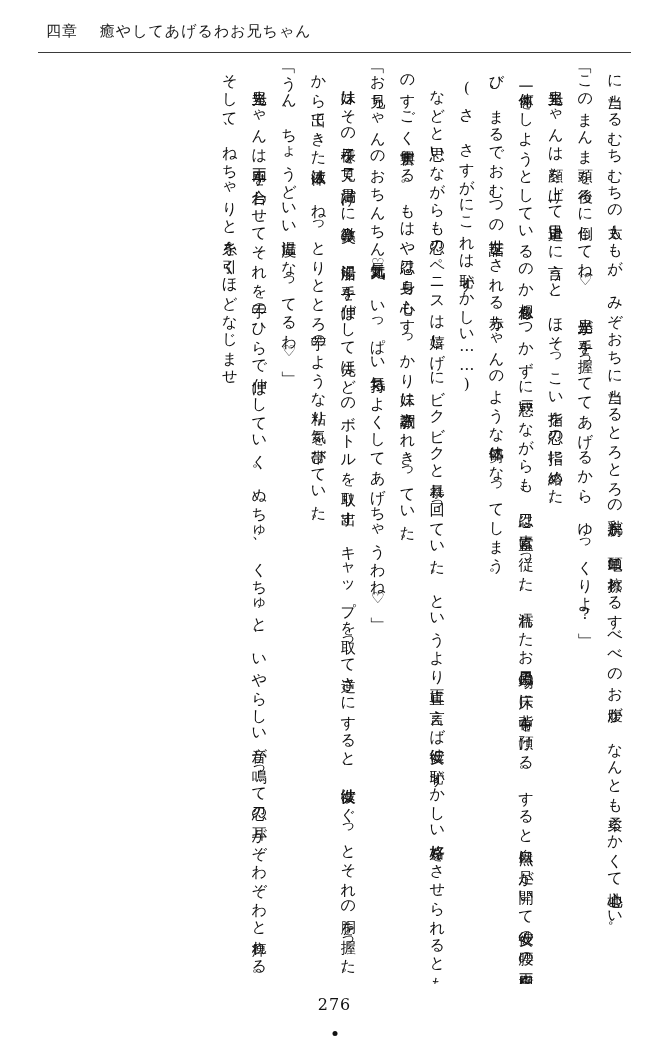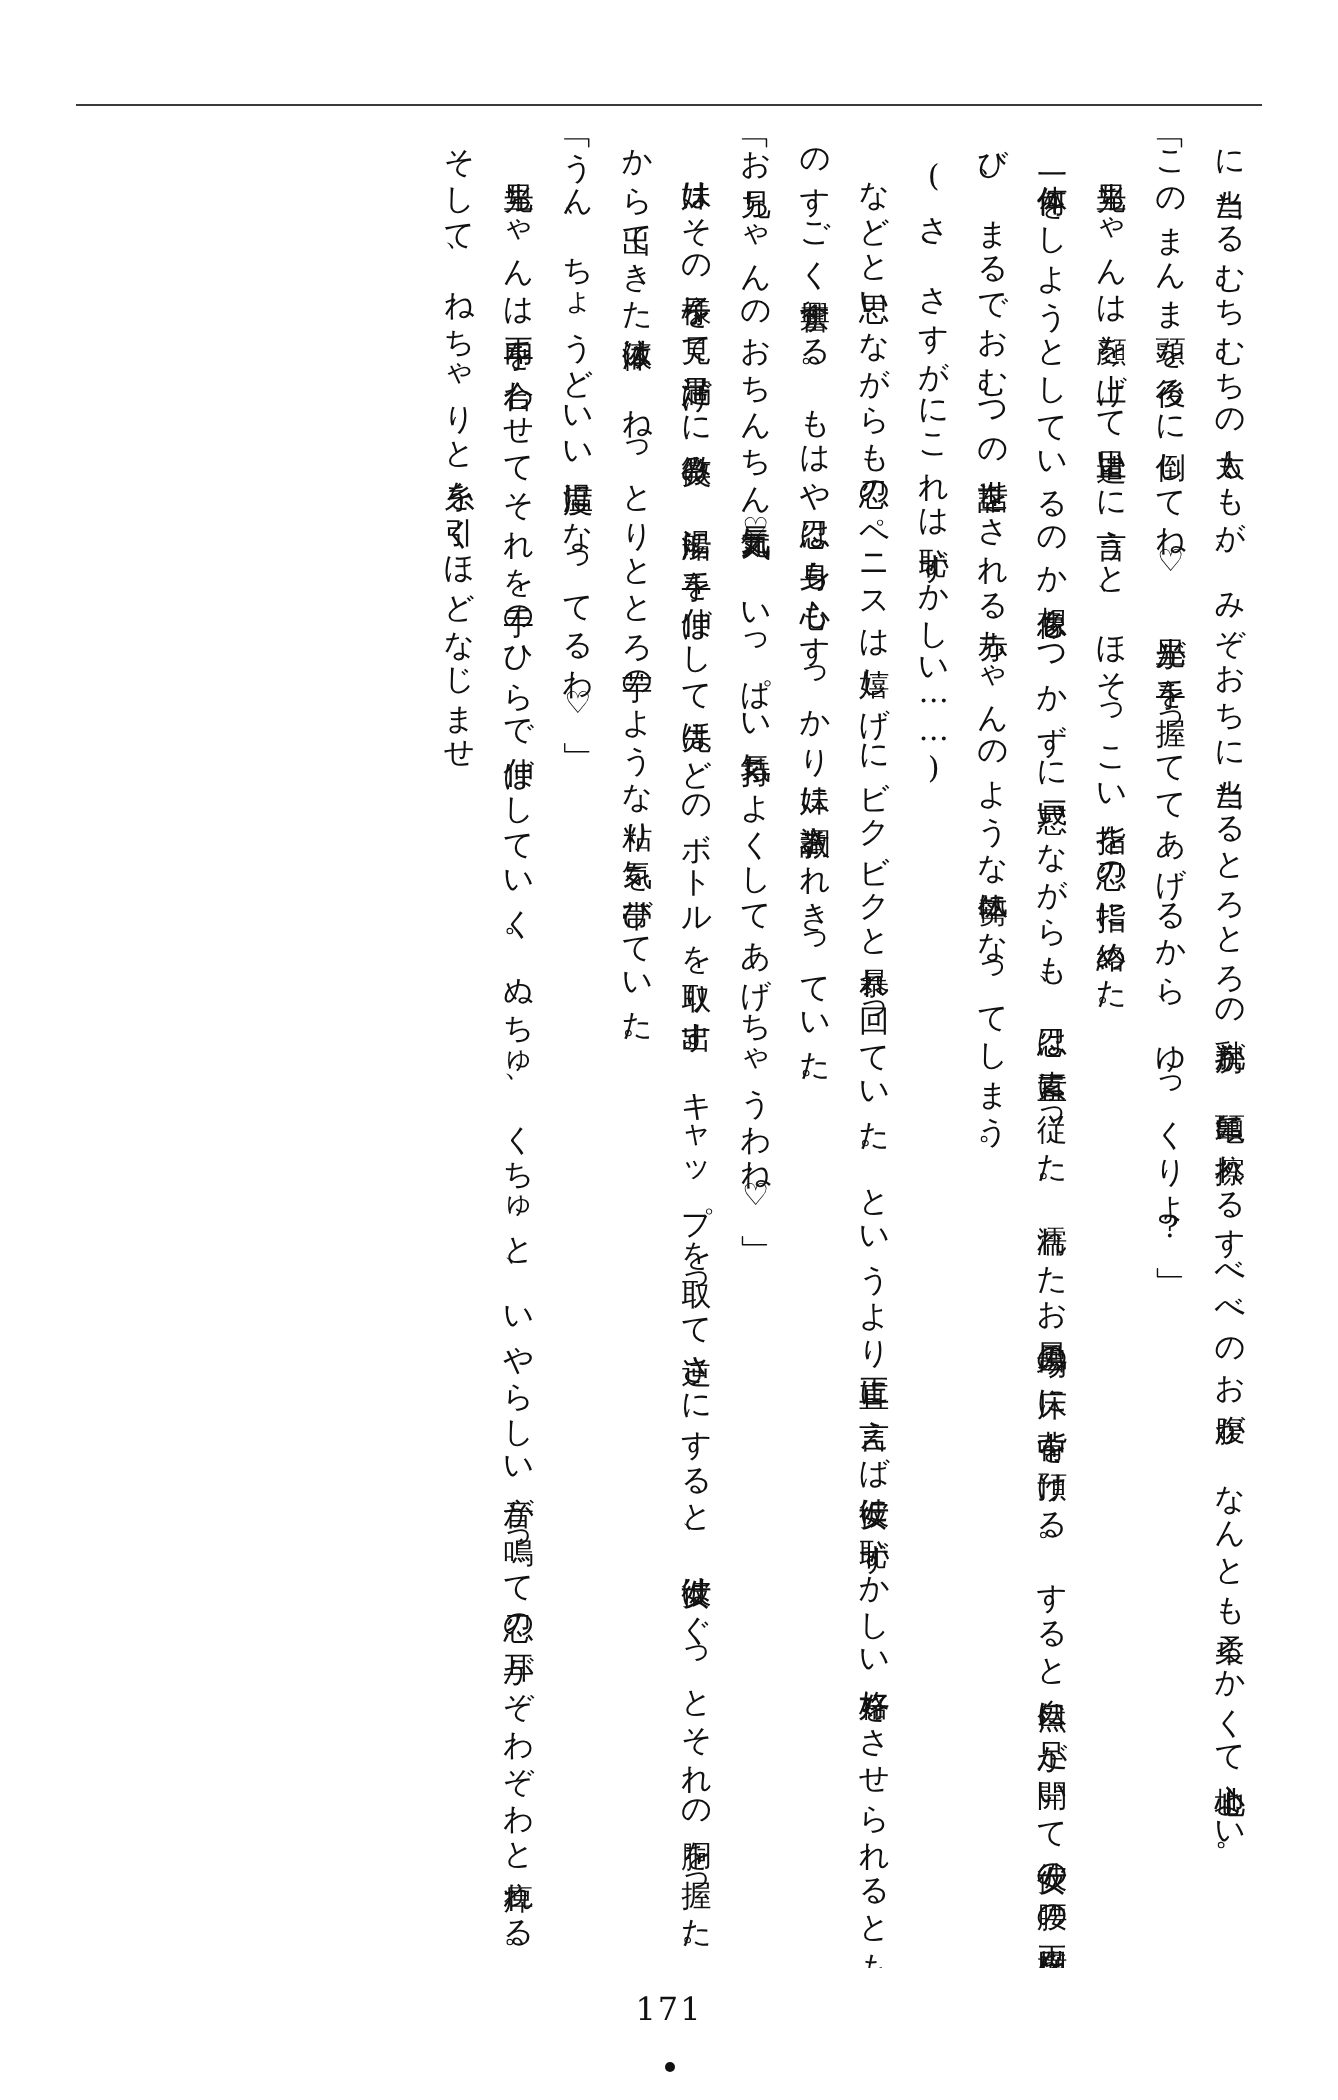--- a/index.html
+++ b/index.html
@@ -89,32 +89,36 @@
     height: 5px;
     border-radius: 50%;
     background: #111111;
   }
 </style>
 </head>
 <body>
 
 <div class="page">
 
+  <div class="header">
+    <span class="chap">四章</span>
+    <span>癒やしてあげるわお兄ちゃん</span>
+  </div>
 
   <div class="rule"></div>
 
   <div class="body-text">
     <p>に当たるむちむちの太ももが、みぞおちに当たるとろとろの乳房が、亀頭に擦れるすべべのお腹が、なんとも柔らかくて心地よい。</p>
     <p>「このまんま頭を後ろに倒してね♡　光里が手を握っててあげるから、ゆっくりよ?」</p>
     <p class="ind">光里ちゃんは顔を上げて上目遣いに言うと、ほそっこい指を忍の指に絡めた。</p>
     <p class="ind">一体何をしようとしているのか想像もつかずに戸惑いながらも、忍は素直に従った。濡れたお風呂場の床に背中を預ける。すると自然に足が開いて彼女の腰の両横を伸び、まるでおむつの世話をされる赤ちゃんのような体勢になってしまう。</p>
     <p class="ind">(さ、さすがにこれは恥ずかしい……)</p>
     <p class="ind">などと思いながらも忍のペニスは嬉しげにビクビクと暴れ回っていた。というより正直に言えば彼女に恥ずかしい格好をさせられるとものすごく興奮する。もはや忍は身も心もすっかり妹に調教されきっていた。</p>
     <p>「お兄ちゃんのおちんちん元気元気♡　いっぱい気持ちよくしてあげちゃうわね♡」</p>
     <p class="ind">妹はその様子を見て満足げに微笑み、湯船に手を伸ばして先ほどのボトルを取り出す。キャップを取って逆さにすると、彼女はぐっとそれの胴を握った。中から出てきた液体は、ねっとりととろ芋のような粘り気を帯びていた。</p>
     <p>「うん、ちょうどいい温度になってるわ♡」</p>
     <p class="ind">光里ちゃんは両手を合わせてそれを手のひらで伸ばしていく。ぬちゅ、くちゅと、いやらしい音が鳴って忍の耳がぞわぞわと痺れる。そして、ねちゃりと糸を引くほどなじませ</p>
   </div>
 
-  <div class="folio">171</div>
+  <div class="folio">276</div>
   <div class="dot"></div>
 
 </div>
 
 </body></html>

